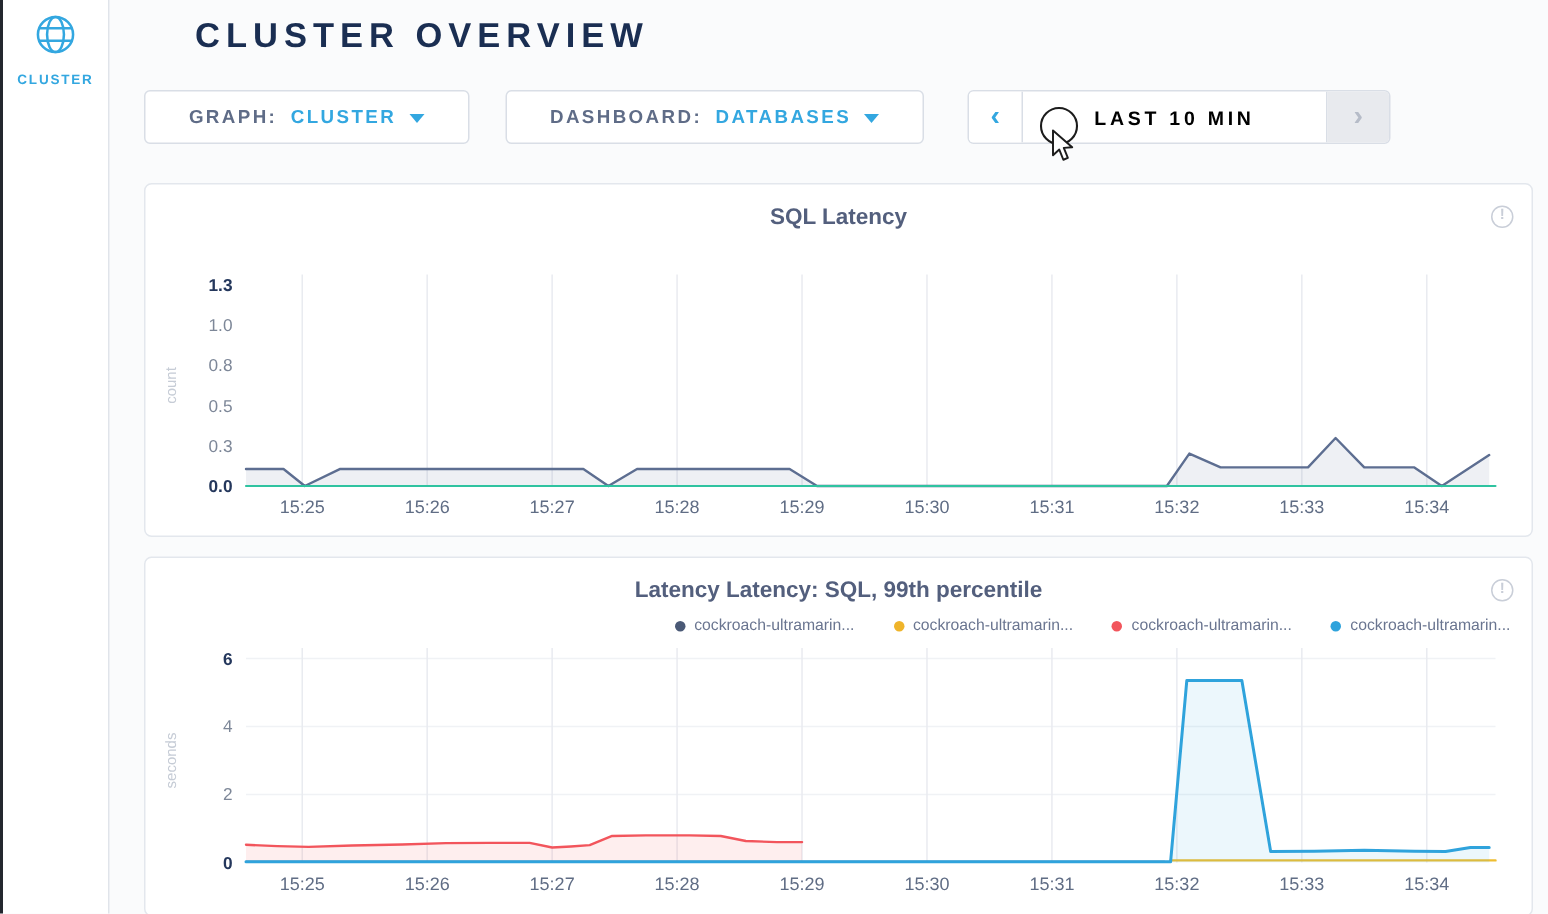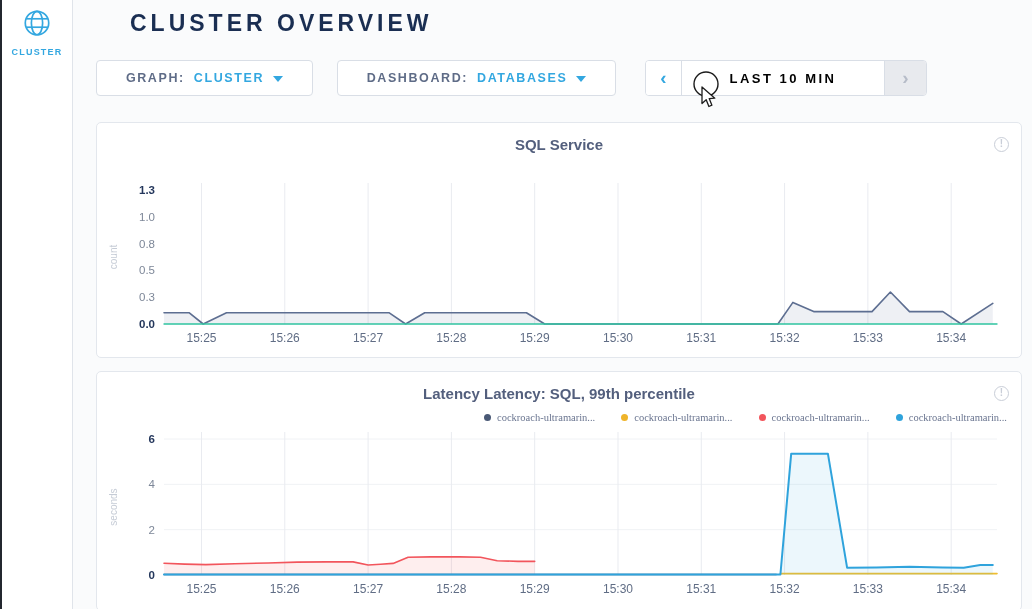--- a/index.html
+++ b/index.html
@@ -36,21 +36,21 @@
   .tw-next { width:41px; background:#e8eaee; color:#b6bcc8; }
   
   .card { position:absolute; left:22px; width:926px; background:#fff; border:1px solid #e3e7ed;
           border-radius:5px; }
   .card-1 { top:122px; height:236px; }
   .card-2 { top:371px; height:240px; }
   .card-title { text-align:center; padding-top:13px; font-size:15px; font-weight:bold; color:#535f7d; }
   .info-icon { position:absolute; right:12px; top:14px; width:15px; height:15px; border:1.5px solid #c9ced8;
                border-radius:50%; color:#c9ced8; font-size:10px; font-weight:bold; line-height:12px;
                text-align:center; cursor:pointer; }
-  .legend-row { position:absolute; top:37px; right:14px; height:16px; display:flex; align-items:center; gap:26px;font-family:Liberation Serif, serif; }
+  .legend-row { position:absolute; top:37px; right:14px; height:16px; display:flex; align-items:center; gap:26px; }
   .legend-item { display:flex; align-items:center; gap:6px; cursor:pointer; }
   .legend-dot { width:7px; height:7px; border-radius:50%; }
   .legend-text { font-size:10.5px; color:#6a7590; }
   svg.chart { position:absolute; left:0; display:block; }
   .chart-1 { top:53px; }
   .chart-2 { top:57px; }
   svg text { font-family:"Liberation Sans", sans-serif; }
   .cursor-overlay { position:absolute; left:692px; top:70px; z-index:30; pointer-events:none; }
 </style>
 </head>
@@ -87,21 +87,21 @@
       <span class="caret"></span>
     </div>
     <div class="timewindow">
       <div class="tw-btn">‹</div>
       <div class="tw-main">LAST 10 MIN</div>
       <div class="tw-btn tw-next">›</div>
     </div>
   </div>
 
   <div class="card card-1">
-    <div class="card-title">SQL Service</div>
+    <div class="card-title">SQL Latency</div>
     <div class="info-icon">!</div>
     <svg class="chart chart-1" width="924" height="175">
         <line x1="104.48499999999996" x2="104.48499999999996" y1="7" y2="148" stroke="#e9ebf0" stroke-width="1"></line>
         <text x="104.48499999999996" y="166" text-anchor="middle" font-size="12" fill="#606d85">15:25</text>
         <line x1="187.785" x2="187.785" y1="7" y2="148" stroke="#e9ebf0" stroke-width="1"></line>
         <text x="187.785" y="166" text-anchor="middle" font-size="12" fill="#606d85">15:26</text>
         <line x1="271.08500000000004" x2="271.08500000000004" y1="7" y2="148" stroke="#e9ebf0" stroke-width="1"></line>
         <text x="271.08500000000004" y="166" text-anchor="middle" font-size="12" fill="#606d85">15:27</text>
         <line x1="354.38500000000005" x2="354.38500000000005" y1="7" y2="148" stroke="#e9ebf0" stroke-width="1"></line>
         <text x="354.38500000000005" y="166" text-anchor="middle" font-size="12" fill="#606d85">15:28</text>

